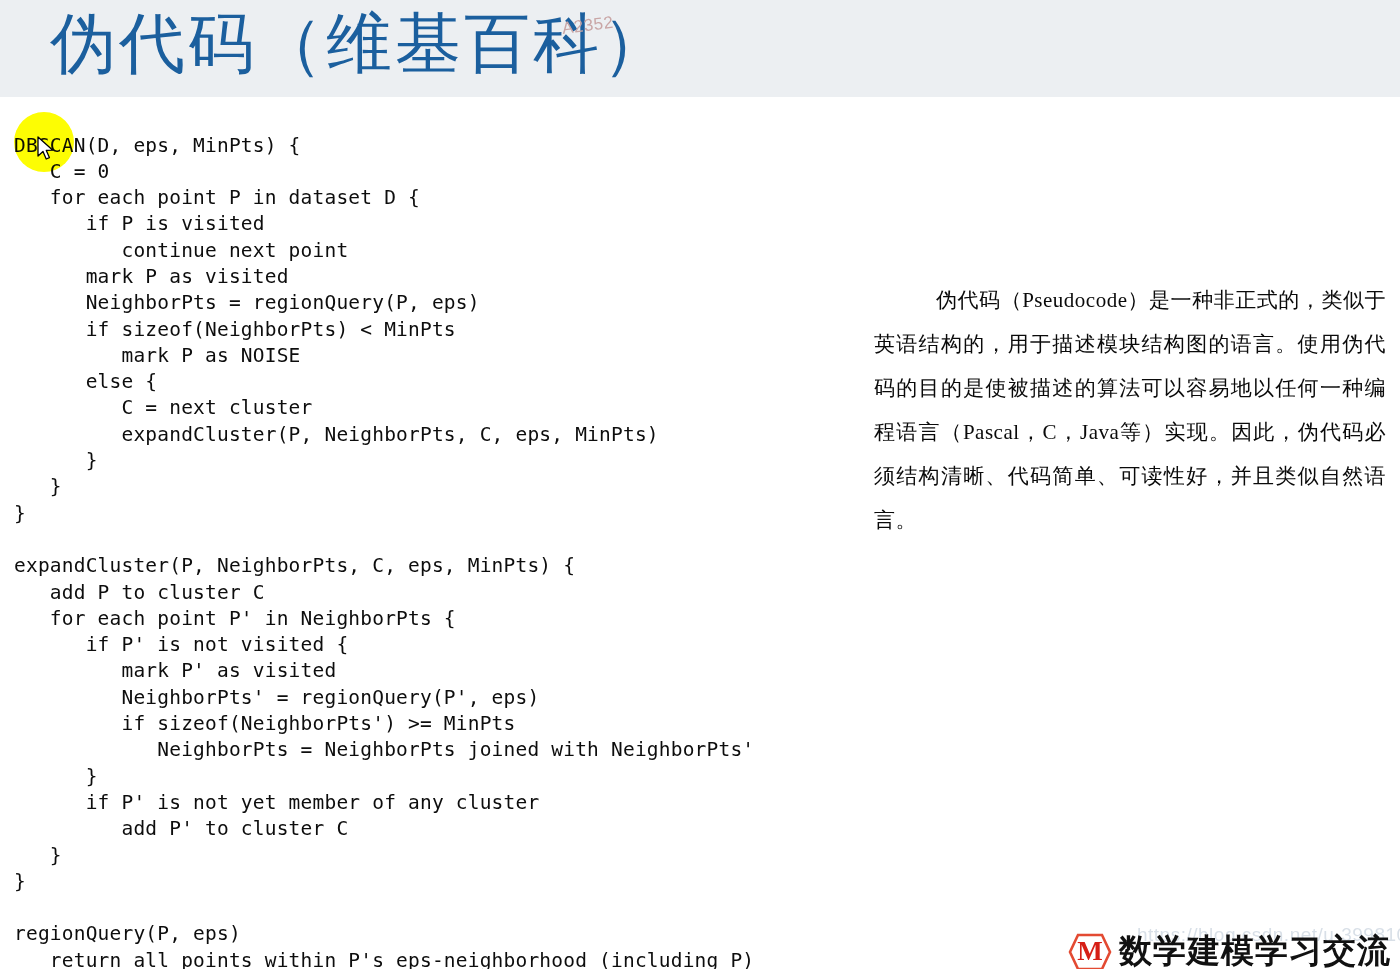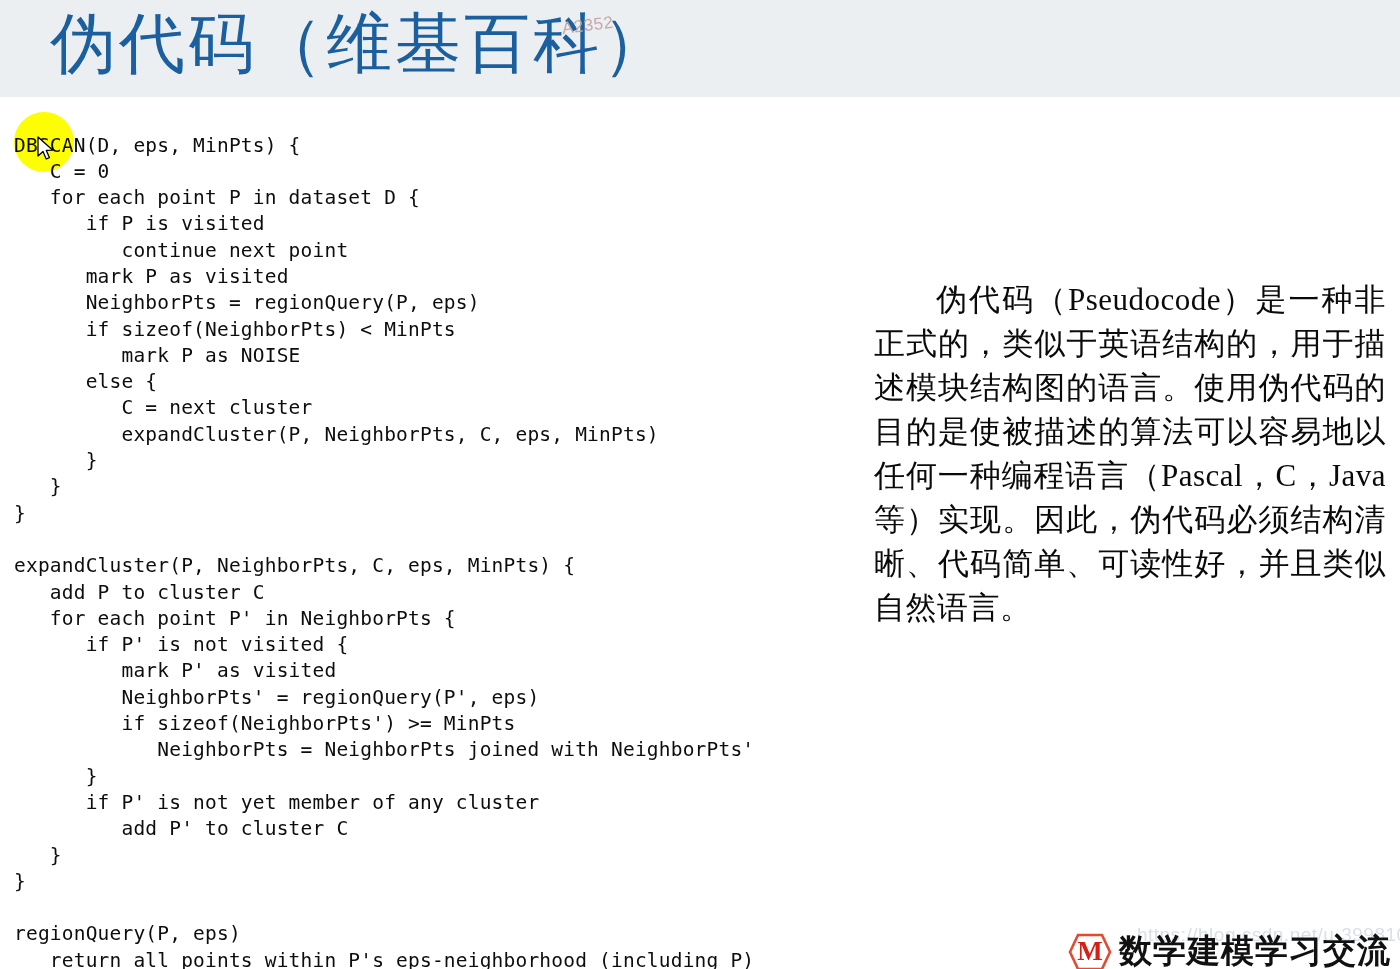--- a/index.html
+++ b/index.html
@@ -72,21 +72,21 @@
 
   
   #description-panel {
     position: absolute;
     left: 874px;
     top: 278px;
     width: 512px;
   }
   #description-text {
     font-family: "Liberation Serif", "DejaVu Serif", serif;
-    font-size: 31px;
+    font-size: 21px;
     line-height: 44px;
     color: #0a0a0a;
     text-indent: 62px;
     text-align: justify;
     text-justify: inter-character;
     letter-spacing: 0.5px;
   }
 
   
   #cursor-spotlight {

